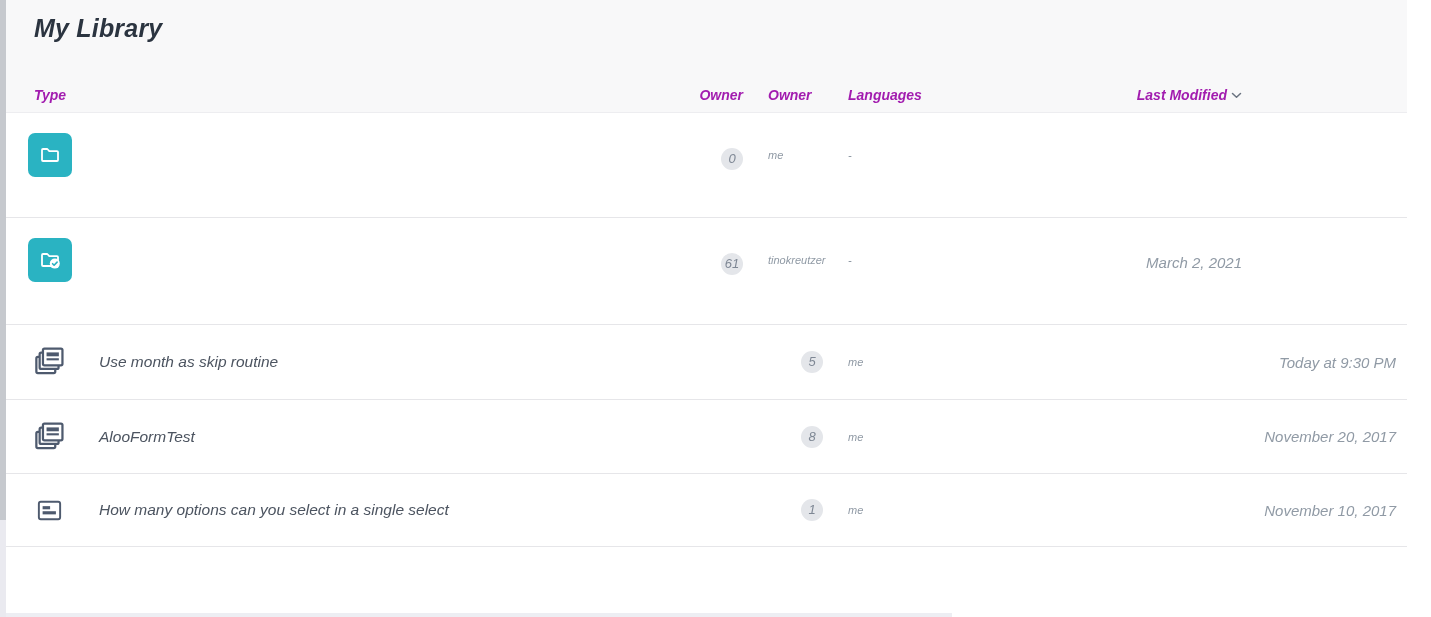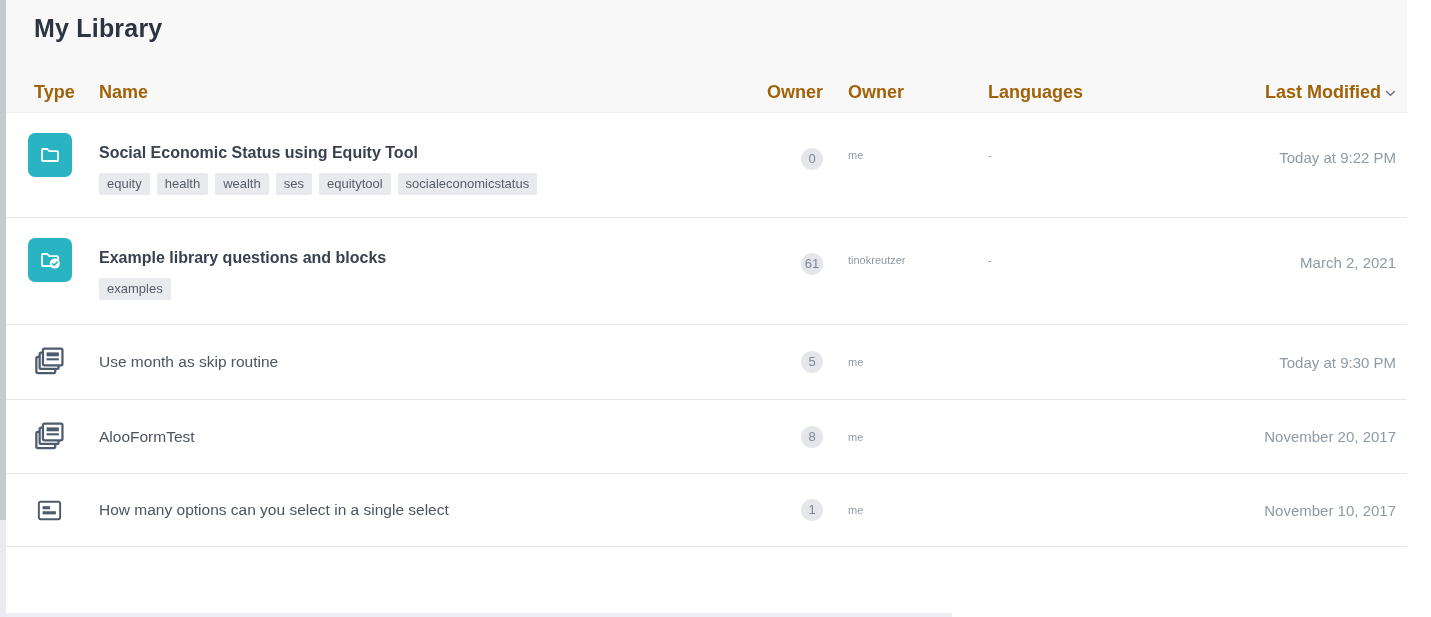--- a/index.html
+++ b/index.html
@@ -1,19 +1,19 @@
 <!DOCTYPE html>
 <html><head>
 <meta charset="utf-8">
 <style>
   * { box-sizing: border-box; }
   html,body { margin:0; padding:0; background:#ffffff; }
   .canvas {
     position:relative; width:1431px; height:617px; overflow:hidden;
-    background:#ffffff; font-family:"Liberation Sans", sans-serif;
+    background:#ffffff; font-family:"Liberation Sans", sans-serif;font-style:italic;
   }
   
   .left-strip { position:absolute; left:0; top:0; width:6px; height:617px; background:#eaeaf0; }
   .left-strip .thumb { position:absolute; left:0; top:0; width:6px; height:520px; background:#c6c9ce; }
   .bottom-strip { position:absolute; left:6px; bottom:0; width:946px; height:4px; background:#edeef3; }
 
   .content { position:absolute; left:6px; top:0; width:1401px; }
 
   .header-band {
     background:#f8f8f9; height:113px; border-bottom:1px solid #ededf0;
@@ -21,21 +21,21 @@
   }
   .page-title {
     margin:14px 0 0 28px; font-size:25px; font-weight:bold; color:#2b3440; letter-spacing:.2px;
   }
   .grid {
     display:grid;
     grid-template-columns:77px minmax(0,1fr) 80px 140px 270px 154px;
     padding:0 0 0 16px;
   }
   .cols-row { padding-bottom:9px; align-items:end; }
-  .col-h { font-size:18px; font-weight:bold; color:#a16207; }
+  .col-h { font-size:14px; font-weight:bold; color:#a21caf; }
   .col-type { padding-left:12px; }
   .col-items { text-align:right; padding-right:20px; }
   .col-owner, .col-langs { padding-left:5px; }
   .col-mod { text-align:right; padding-right:11px; white-space:nowrap; }
   .chev { display:inline-block; margin-left:4px; vertical-align:1px; }
 
   .row { border-bottom:1px solid #e6e6e9; background:#fff; }
   .row.tall { align-items:start; }
   .row.slim { align-items:center; }
   .r1 { height:105px; } .r2 { height:107px; }
@@ -81,64 +81,50 @@
     <div class="thumb"></div>
   </div>
   <div class="bottom-strip"></div>
 
   <div class="content">
 
     <div class="header-band">
       <h1 class="page-title">My Library</h1>
       <div class="grid cols-row">
         <div class="col-h col-type">Type</div>
-        <div class="col-h">Name</div>
         <div class="col-h col-items">Owner</div>
         <div class="col-h col-owner">Owner</div>
         <div class="col-h col-langs">Languages</div>
         <div class="col-h col-mod"><span>Last Modified</span><span class="chev"><svg width="11" height="7" viewBox="0 0 11 7">
                 <polyline points="1.5,1.5 5.5,5.2 9.5,1.5" fill="none" stroke="#6a7380" stroke-width="1.5" stroke-linecap="round" stroke-linejoin="round"></polyline>
               </svg></span></div>
       </div>
     </div>
 
     <div class="grid row tall r1">
       <div class="cell-type">
         <div class="asset-badge">
           <svg width="24" height="24" viewBox="0 0 24 24">
               <path d="M4 7 c0-.6 .45-1 1-1 h4.3 l2 2.1 H19 c.55 0 1 .45 1 1 V17 c0 .55-.45 1-1 1 H5 c-.55 0-1-.45-1-1 Z" fill="none" stroke="#ffffff" stroke-width="1.8" stroke-linejoin="round"></path>
             </svg>
         </div>
       </div>
-      <div class="cell-name">
-        <div class="name-bold">Social Economic Status using Equity Tool</div>
-        <div class="tags">
-          <span class="tag">equity</span><span class="tag">health</span><span class="tag">wealth</span><span class="tag">ses</span><span class="tag">equitytool</span><span class="tag">socialeconomicstatus</span>
-        </div>
-      </div>
       <div class="cell-items"><span class="count-badge">0</span></div>
       <div class="cell-owner">me</div>
       <div class="cell-langs">-</div>
-      <div class="cell-mod">Today at 9:22 PM</div>
     </div>
 
     <div class="grid row tall r2">
       <div class="cell-type">
         <div class="asset-badge">
           <svg width="24" height="24" viewBox="0 0 24 24">
               <path d="M4 7 c0-.6 .45-1 1-1 h4.3 l2 2.1 H19 c.55 0 1 .45 1 1 V17 c0 .55-.45 1-1 1 H5 c-.55 0-1-.45-1-1 Z" fill="none" stroke="#ffffff" stroke-width="1.8" stroke-linejoin="round"></path>
               <circle cx="16.8" cy="15.6" r="5" fill="#ffffff"></circle>
               <path d="M14.6 15.7 l1.5 1.5 l3-3.1" fill="none" stroke="#2ab3c2" stroke-width="1.6" stroke-linecap="round" stroke-linejoin="round"></path>
             </svg>
-        </div>
-      </div>
-      <div class="cell-name">
-        <div class="name-bold">Example library questions and blocks</div>
-        <div class="tags">
-          <span class="tag">examples</span>
         </div>
       </div>
       <div class="cell-items"><span class="count-badge">61</span></div>
       <div class="cell-owner">tinokreutzer</div>
       <div class="cell-langs">-</div>
       <div class="cell-mod">March 2, 2021</div>
     </div>
 
     <div class="grid row slim r3">
       <div class="cell-type">

